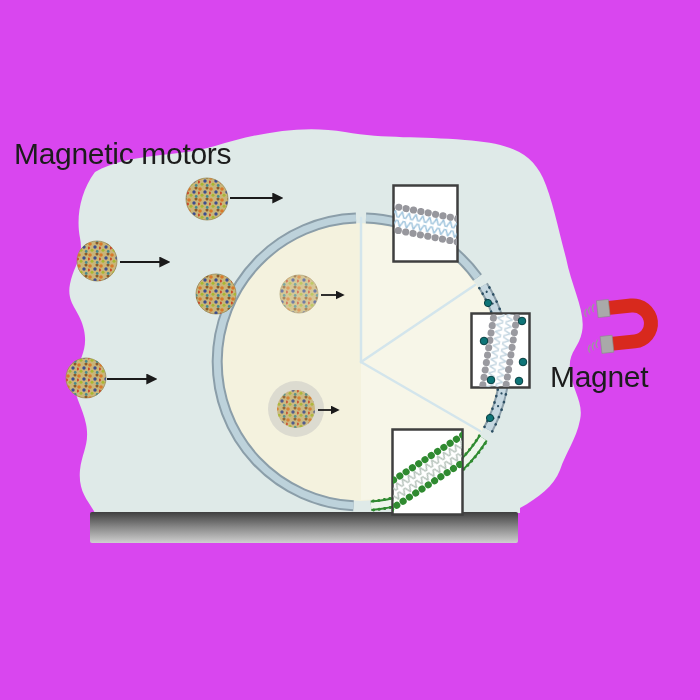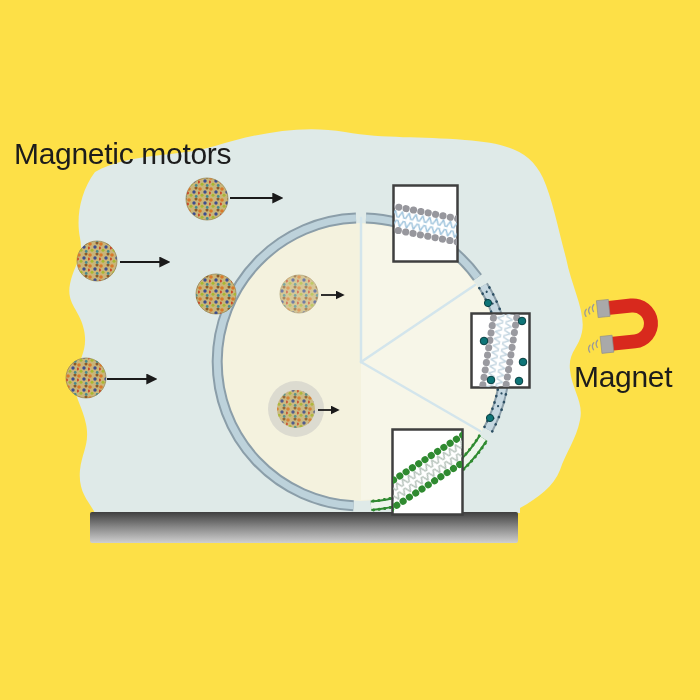--- a/index.html
+++ b/index.html
@@ -1,23 +1,23 @@
 <!DOCTYPE html>
 <html><head>
 <meta charset="utf-8">
 <style>
   html,body{margin:0;padding:0;background:#ffffff;}
-  .stage{position:relative;width:700px;height:700px;background:#fde047;overflow:hidden;
+  .stage{position:relative;width:700px;height:700px;background:#d946ef;overflow:hidden;
          font-family:"Liberation Sans",sans-serif;}
   .stage svg{position:absolute;left:0;top:0;}
   .lbl{position:absolute;color:#1c1c1c;white-space:nowrap;
        font-family:"Liberation Sans",sans-serif;letter-spacing:-0.3px;}
   .lbl-motors{left:14px;top:137px;font-size:30px;}
   .lbl-guv{left:176px;top:443px;font-size:33px;}
-  .lbl-magnet{left:574px;top:360px;font-size:30px;}
+  .lbl-magnet{left:550px;top:360px;font-size:30px;}
 </style>
 </head>
 <body>
 
 <div class="stage">
 
 <svg width="700" height="700" viewBox="0 0 700 700">
   <defs>
     <linearGradient id="barGrad" x1="0" y1="0" x2="0" y2="1">
       <stop offset="0" stop-color="#3f3f3f"></stop>

